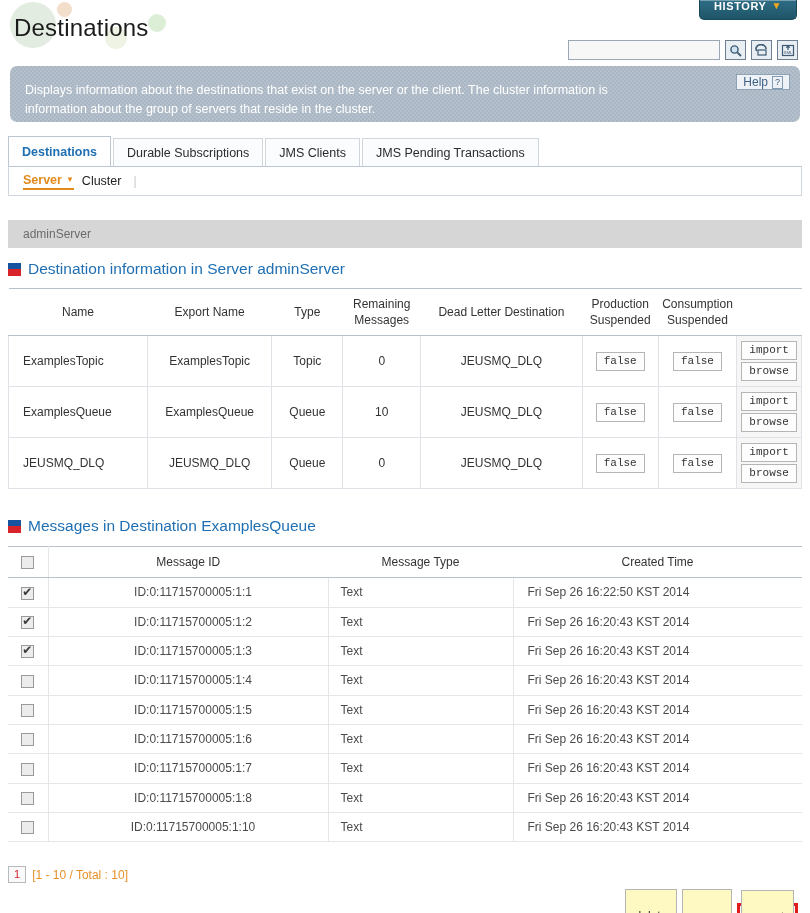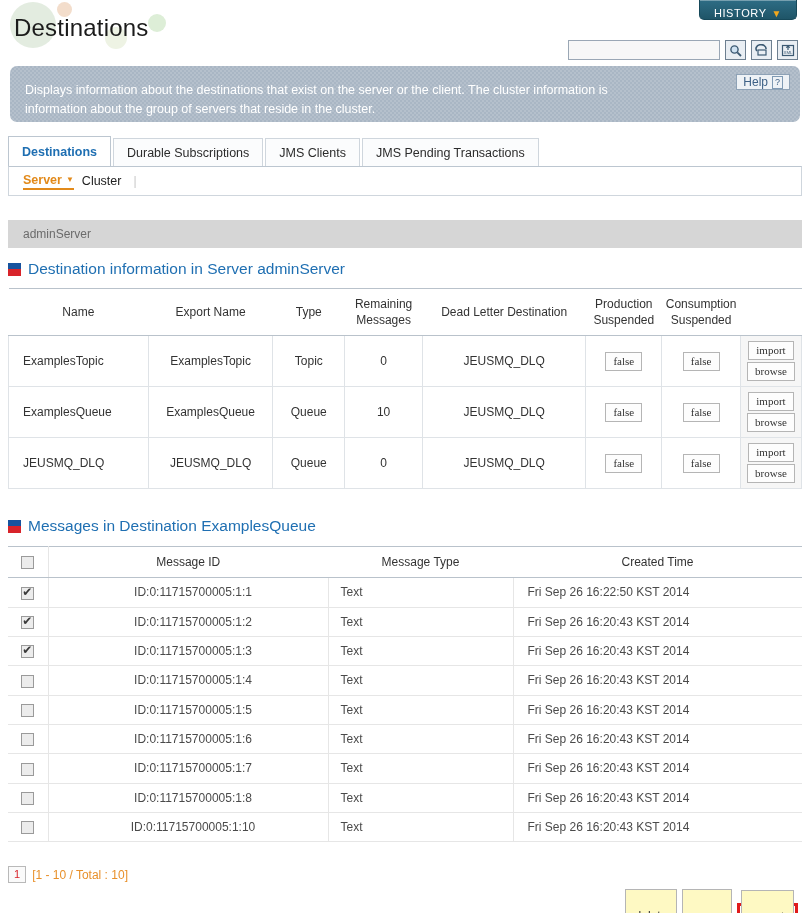--- a/index.html
+++ b/index.html
@@ -26,23 +26,23 @@
     z-index: 3;
   }
 
   
   .history-btn {
     position: absolute; right: 13px; top: 0;
     width: 98px; height: 20px;
     background: linear-gradient(#2e6d85, #1f5568);
     border: 1px solid #17495a; border-top: none;
     border-radius: 0 0 5px 5px;
-    color: #fff; font-size: 11px; font-weight: normal;
+    color: #fff; font-size: 11px; font-weight: bold;
     letter-spacing: .6px;
-    display: flex; align-items: flex-end; justify-content: center; gap: 5px;
+    display: flex; align-items: flex-start; justify-content: center; gap: 5px;
     box-shadow: inset 0 1px 0 rgba(255,255,255,.35);
   }
   .history-caret { color: #f2a81d; font-size: 10px; }
 
   
   .search-row {
     position: absolute; right: 12px; top: 40px;
     display: flex; align-items: center; gap: 5px;
   }
   .search-input {
@@ -152,21 +152,21 @@
   }
   .dest-table tbody td:first-child { border-left: 1px solid #dfe3e7; }
   .dest-table tbody td.name-cell { text-align: left; padding-left: 14px; }
   .dest-table tbody td.action-cell { background: #f6f6f6; padding: 4px; }
 
   .mini-btn {
     display: inline-block;
     border: 1px solid #b5b5b5; background: #fdfdfd;
     font-size: 11px; color: #333;
     padding: 2px 7px; line-height: 13px;
-    font-family: Liberation Serif, serif;
+    font-family: Liberation Mono, monospace;
   }
   .stack-btns { display: flex; flex-direction: column; align-items: center; gap: 2px; }
 
   
   .msg-table th {
     font-size: 12px; font-weight: normal; color: #333;
     padding: 8px 4px;
     border-top: 1px solid #b9c2cb; border-bottom: 1px solid #b9c2cb;
   }
   .msg-table td {

